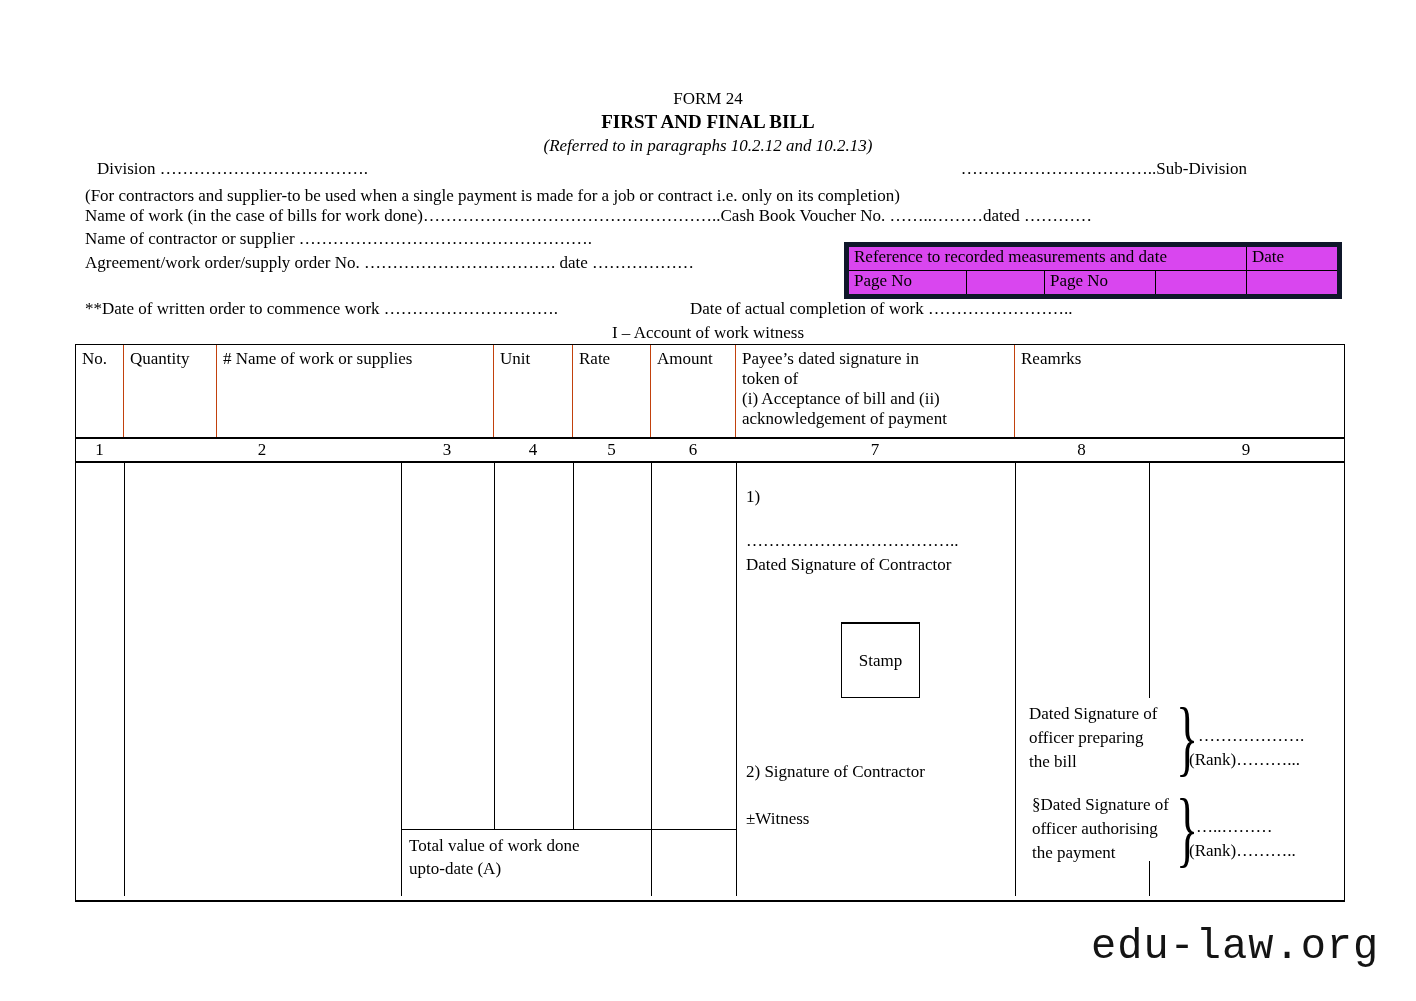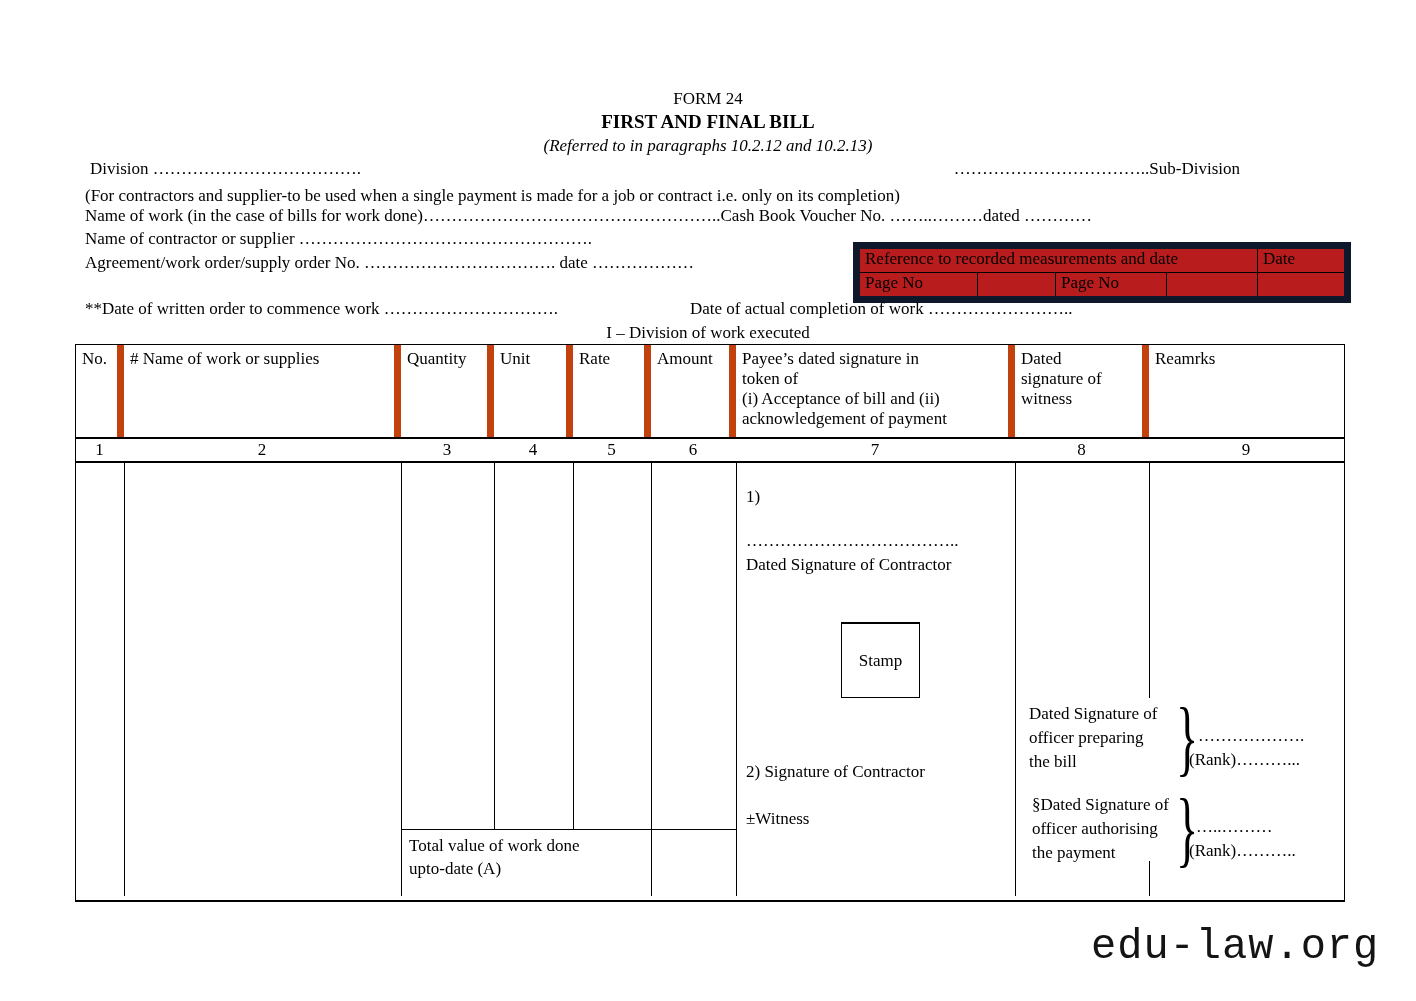--- a/index.html
+++ b/index.html
@@ -16,42 +16,42 @@
   }
   .abs { position: absolute; }
   .center { left: 0; width: 100%; text-align: center; }
   .bold { font-weight: bold; }
   .italic { font-style: italic; }
   .pre { white-space: pre-line; }
 
   
   .meta-line { position: absolute; left: 85px; white-space: nowrap; }
   .division-line {
-    position: absolute; left: 90px; top: 159px; width: 1150px;
+    position: absolute; left: 97px; top: 159px; width: 1150px;
     display: flex; justify-content: space-between; white-space: nowrap;
   }
 
   
   .ref-table {
     position: absolute; left: 844px; top: 242px; width: 498px;
-    border: 7px solid #0f172a; background: #b91c1c; margin-left: 9px;
+    border: 5px solid #0f172a; background: #d946ef;
   }
   .ref-row { display: flex; }
   .ref-row.first { border-bottom: 1px solid #000; }
   .ref-cell { height: 23px; padding: 0 5px; border-right: 1px solid #000; overflow: hidden; }
   .ref-cell:last-child { border-right: none; }
 
   
   .acct-table {
     position: absolute; left: 75px; top: 344px; width: 1270px; height: 558px;
     border: 1px solid #000; border-bottom-width: 2px; background: #fff;
   }
   .acct-header { display: flex; height: 94px; border-bottom: 2px solid #000; }
   .acct-numbers { display: flex; height: 24px; border-bottom: 2px solid #000; }
-  .hcell { padding: 4px 6px; border-right: 7px solid #c2410c; overflow: hidden; }
+  .hcell { padding: 4px 6px; border-right: 1px solid #c2410c; overflow: hidden; }
   .hcell:last-child { border-right: none; }
   .ncell { border-right: 1px solid transparent; text-align: center; line-height: 22px; }
   .c1 { width: 48px; }  .c2 { width: 277px; } .c3 { width: 93px; }
   .c4 { width: 79px; }  .c5 { width: 78px; }  .c6 { width: 85px; }
   .c7 { width: 279px; } .c8 { width: 134px; } .c9 { flex: 1; }
 
   .acct-body { position: relative; height: 433px; }
   .vline { position: absolute; width: 1px; background: #000; }
   .hline { position: absolute; height: 1px; background: #000; }
   .body-text { position: absolute; white-space: nowrap; }
@@ -103,38 +103,35 @@
       <div class="ref-cell" style="width:78px;"></div>
       <div class="ref-cell" style="width:111px;">Page No</div>
       <div class="ref-cell" style="width:91px;"></div>
       <div class="ref-cell" style="flex:1;"></div>
     </div>
   </div>
 
   <div class="abs" style="left:85px; top:299px; white-space:nowrap;">**Date of written order to commence work ………………………….</div>
   <div class="abs" style="left:690px; top:299px; white-space:nowrap;">Date of actual completion of work ……………………..</div>
 
-  <div class="abs center" style="top:323px;">I – Division of work executed</div>
+  <div class="abs center" style="top:323px;">I – Account of work witness</div>
 
   <div class="acct-table">
 
     <div class="acct-header">
       <div class="hcell c1">No.</div>
+      <div class="hcell c3">Quantity</div>
       <div class="hcell c2"># Name of work or supplies</div>
-      <div class="hcell c3">Quantity</div>
       <div class="hcell c4">Unit</div>
       <div class="hcell c5">Rate</div>
       <div class="hcell c6">Amount</div>
       <div class="hcell c7 pre">Payee’s dated signature in
 token of
 (i) Acceptance of bill and (ii)
 acknowledgement of payment</div>
-      <div class="hcell c8 pre">Dated
-signature of
-witness</div>
       <div class="hcell c9">Reamrks</div>
     </div>
 
     <div class="acct-numbers">
       <div class="ncell c1">1</div>
       <div class="ncell c2">2</div>
       <div class="ncell c3">3</div>
       <div class="ncell c4">4</div>
       <div class="ncell c5">5</div>
       <div class="ncell c6">6</div>

